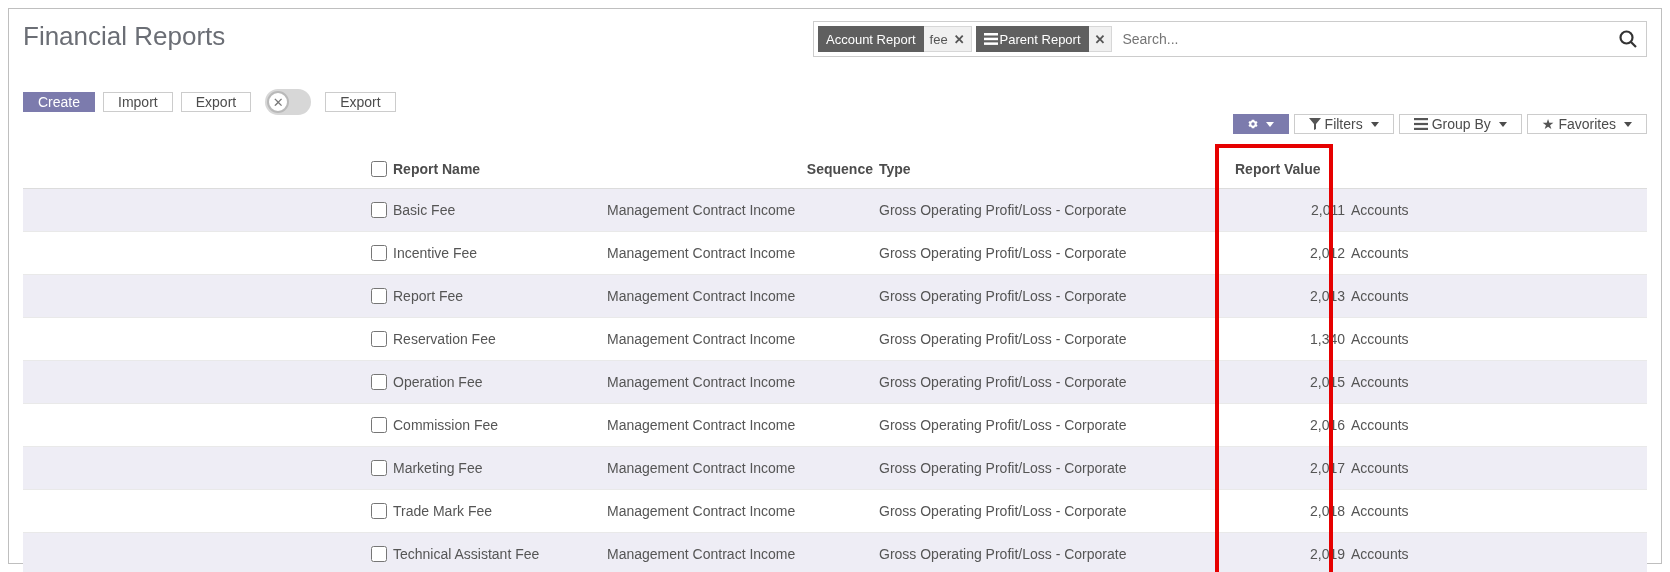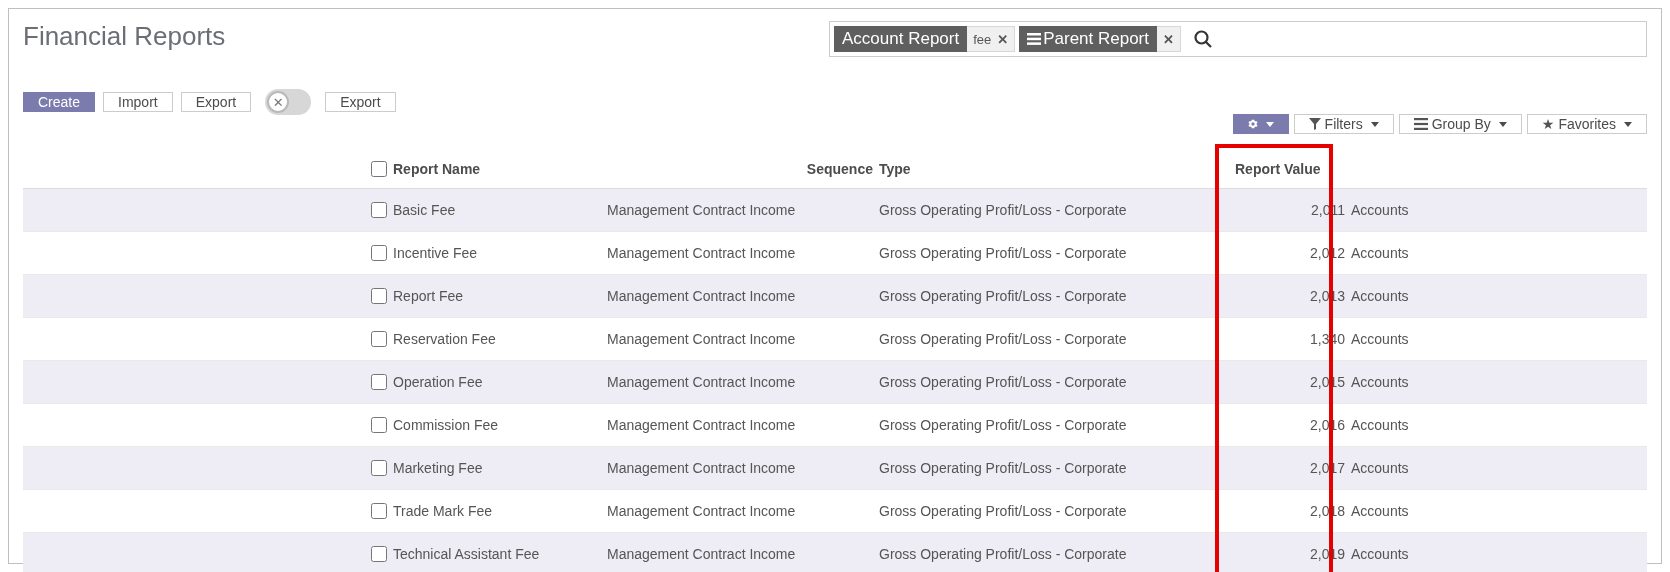--- a/index.html
+++ b/index.html
@@ -23,21 +23,21 @@
   }
   .frame{
     border:1px solid #bfbfbf;
     width:1654px;
     height:556px;
     padding:12px 14px 0 14px;
   }
   .header-row{
     display:flex;
     align-items:flex-start;
-    gap:36px;
+    gap:20px;
   }
   .page-title{
     font-size:26px;
     color:#6b6e75;
     margin:0 0 8px 0;
     font-weight:400;
   }
   .search-wrap{
     flex:1;
     display:flex;
@@ -54,21 +54,21 @@
     margin-right:4px;
     height:26px;
   }
   .facet-label{
     background:#5f5f5f;
     color:#fff;
     padding:0 8px;
     display:inline-flex;
     align-items:center;
     height:100%;
-    font-size:17px;
+    font-size:13px;
   }
   .facet-label svg{margin-right:2px;}
   .facet-value{
     background:#f0f0f0;
     padding:0 6px;
     display:inline-flex;
     align-items:center;
     height:100%;
     font-size:13px;
     border:1px solid #d7d7d7;
@@ -232,20 +232,21 @@
               <rect x="0" y="0" width="14" height="2.5" fill="#fff"></rect>
               <rect x="0" y="4.7" width="14" height="2.5" fill="#fff"></rect>
               <rect x="0" y="9.4" width="14" height="2.5" fill="#fff"></rect>
             </svg>
           <span>Parent Report</span>
         </span>
         <span class="facet-value">
           <span class="facet-close" style="margin-left:0">✕</span>
         </span>
       </span>
+      <input class="search-input" placeholder="Search..." style="">
       <span class="search-icon">
         <svg width="20" height="20" viewBox="0 0 20 20" fill="none" stroke="#333" stroke-width="2.2">
           <circle cx="8.5" cy="8.5" r="6"></circle>
             <line x1="13" y1="13" x2="18" y2="18"></line>
         </svg>
       </span>
     </div>
   </div>
 
   <div class="toolbar">

